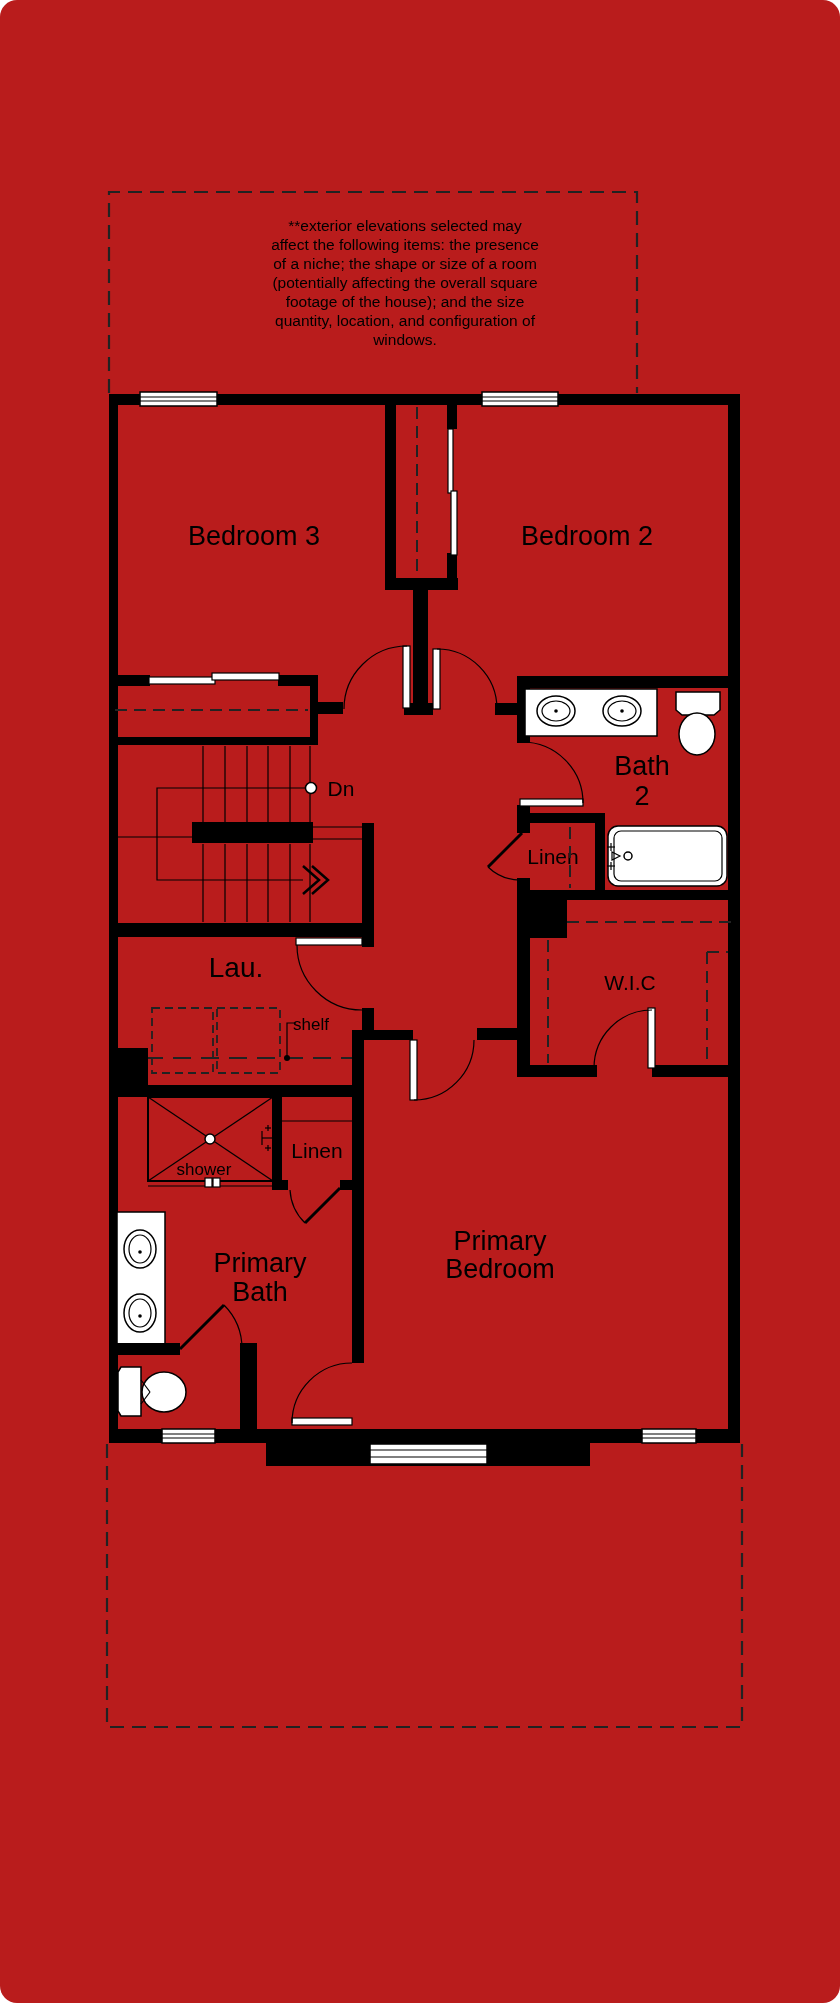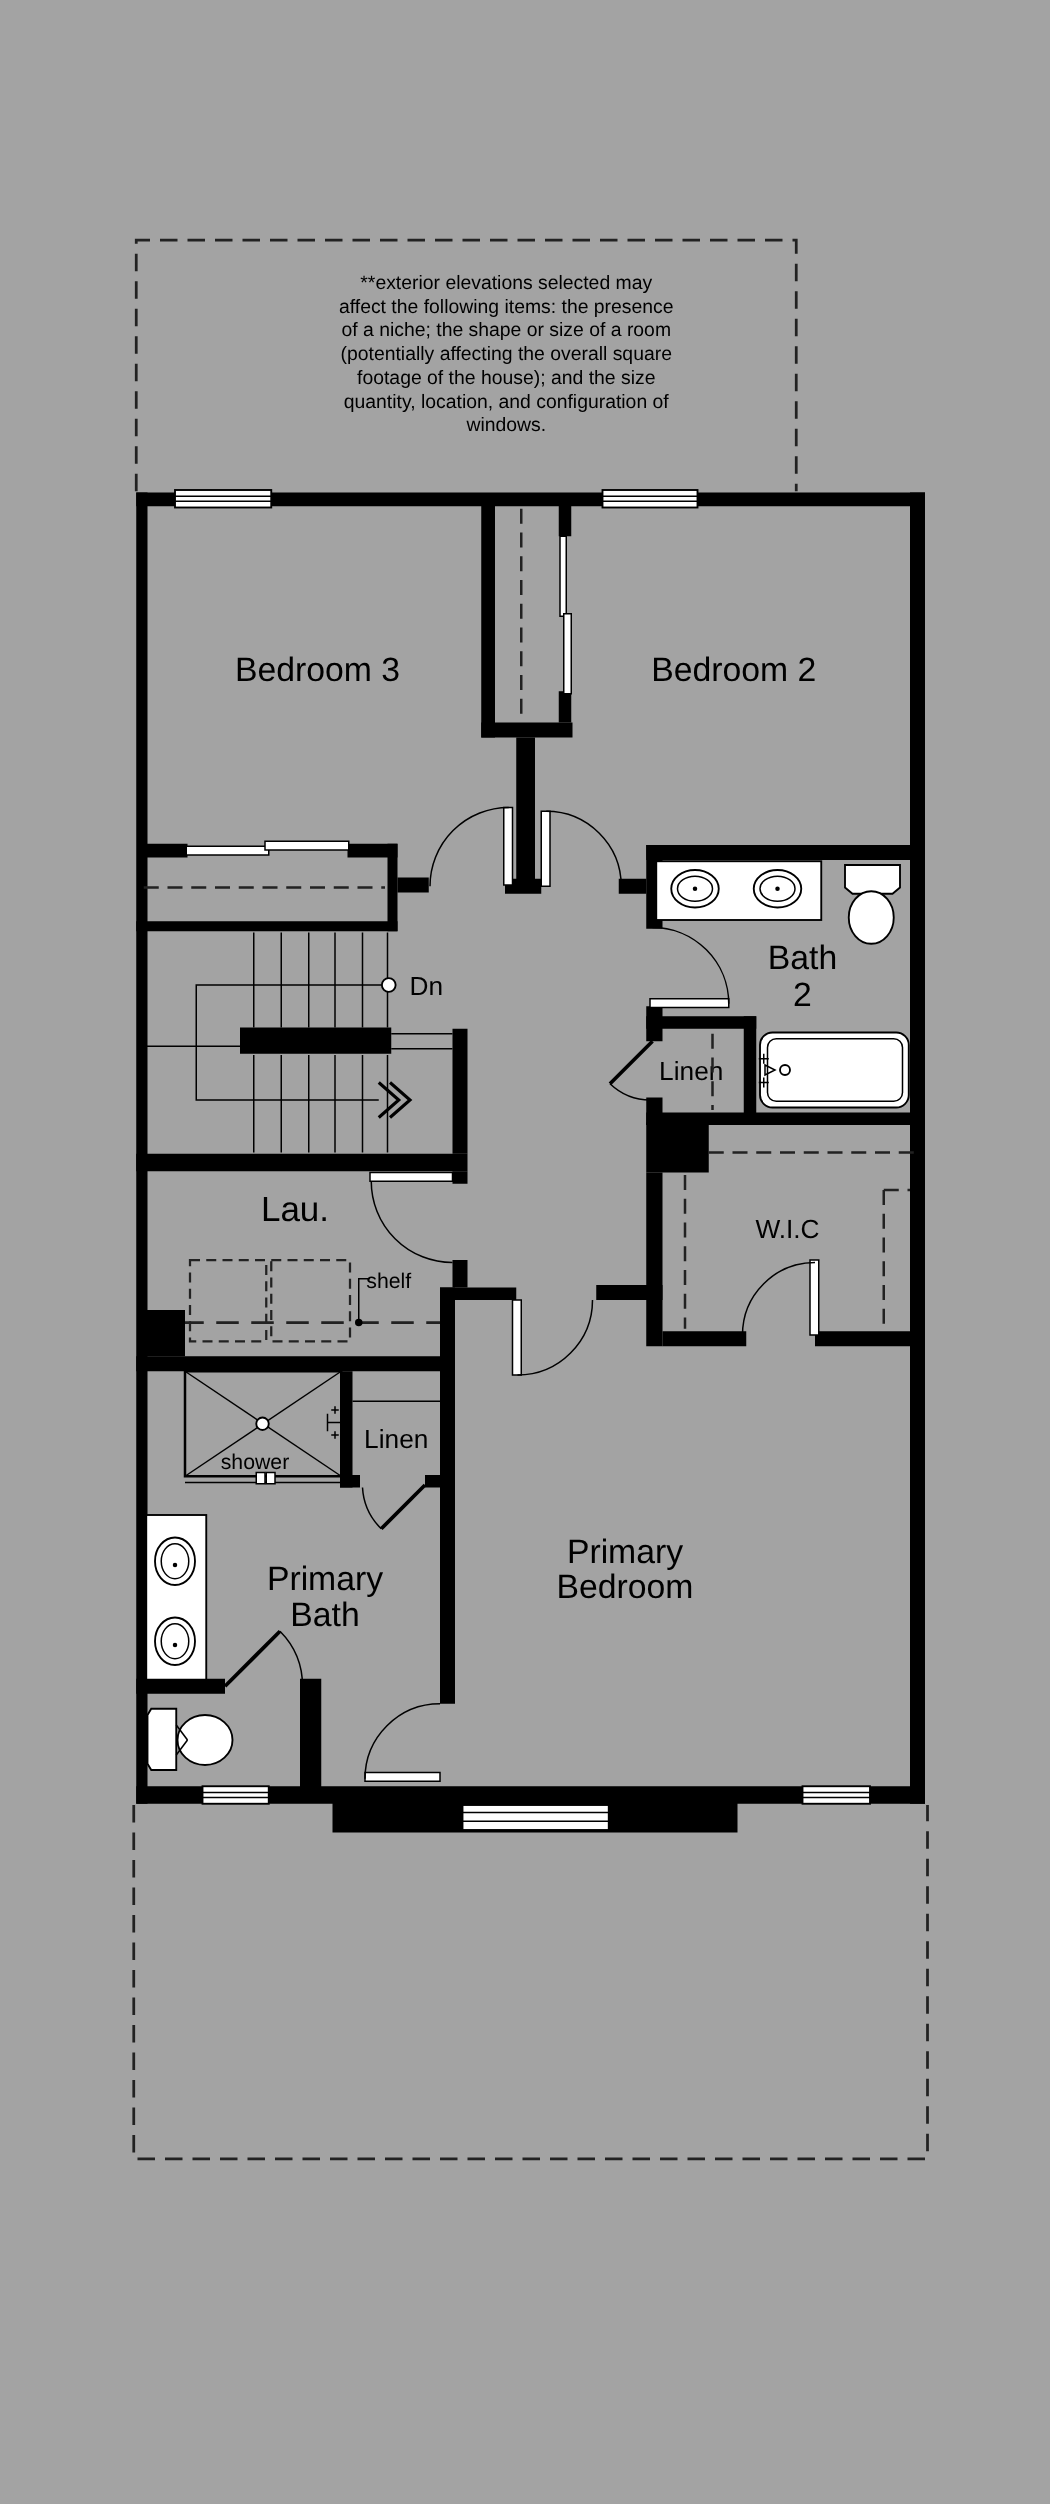--- a/index.html
+++ b/index.html
@@ -1,17 +1,17 @@
 <!DOCTYPE html>
 <html><head>
 <meta charset="utf-8">
 <style>
   html,body{margin:0;padding:0;background:#ffffff;}
   body{font-family:"Liberation Sans", sans-serif;}
-  .plan-wrap{position:relative;width:840px;height:2003px;background:#a3a3a3;margin:0 auto;}
+  .plan-wrap{position:relative;width:840px;height:2003px;background:#b91c1c;margin:0 auto;border-radius:17px;}
   svg{display:block;}
   text{fill:#000000;}
   .room-label{font-size:27px;}
   .room-label-big{font-size:28px;}
   .small-label{font-size:21px;}
   .tiny-label{font-size:17px;}
   .note-line{font-size:15.5px;}
   .wall{fill:#000000;stroke:none;}
   .thin{stroke:#000000;stroke-width:1.2;fill:none;}
   .thin2{stroke:#000000;stroke-width:2;fill:none;}

